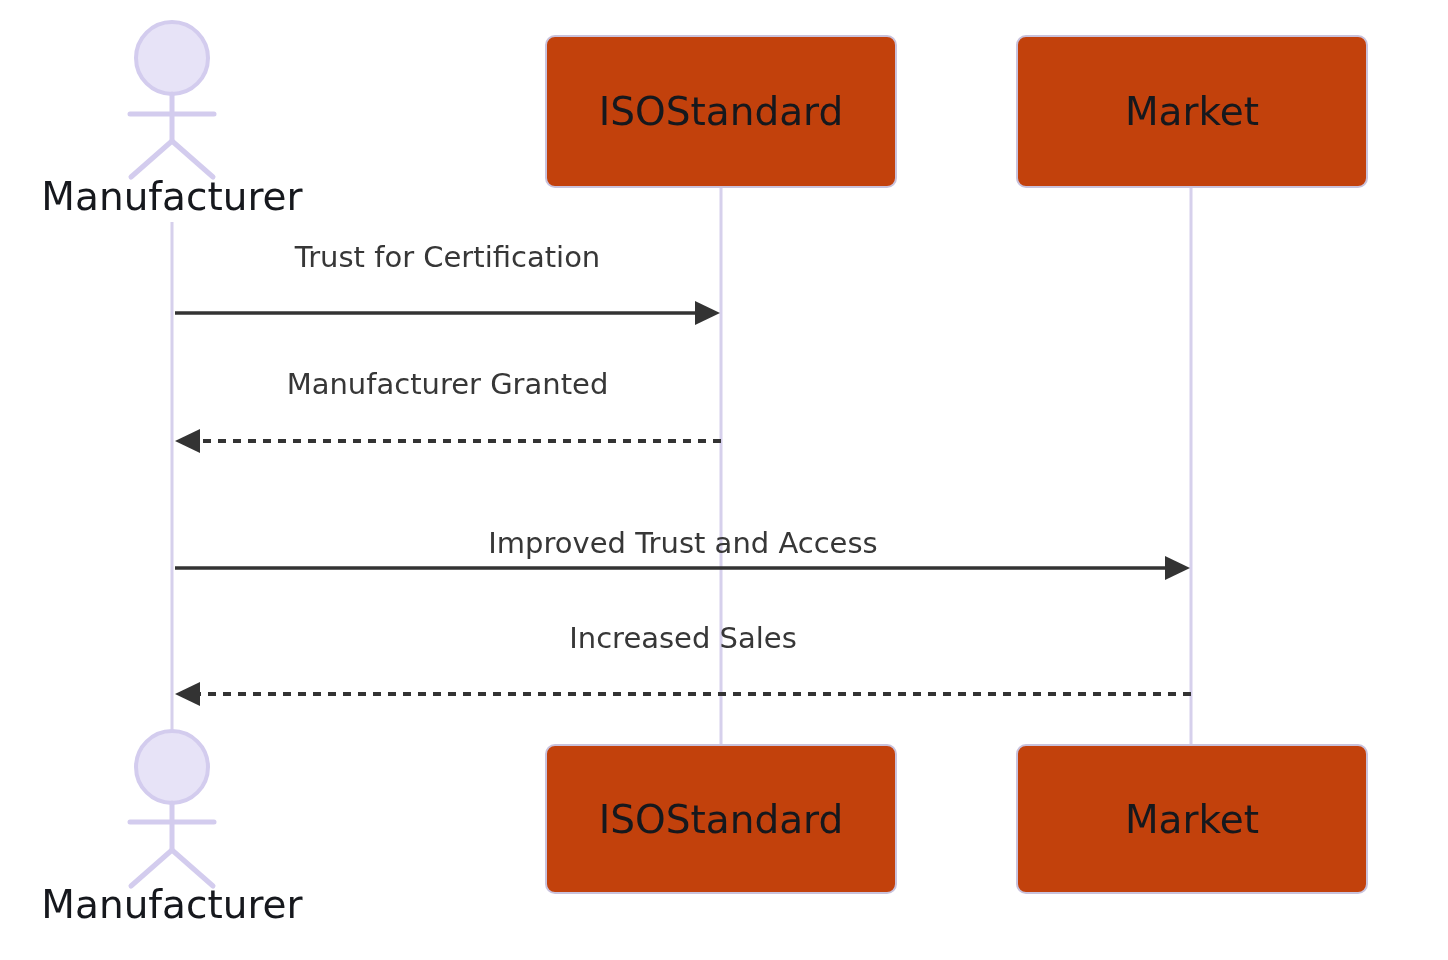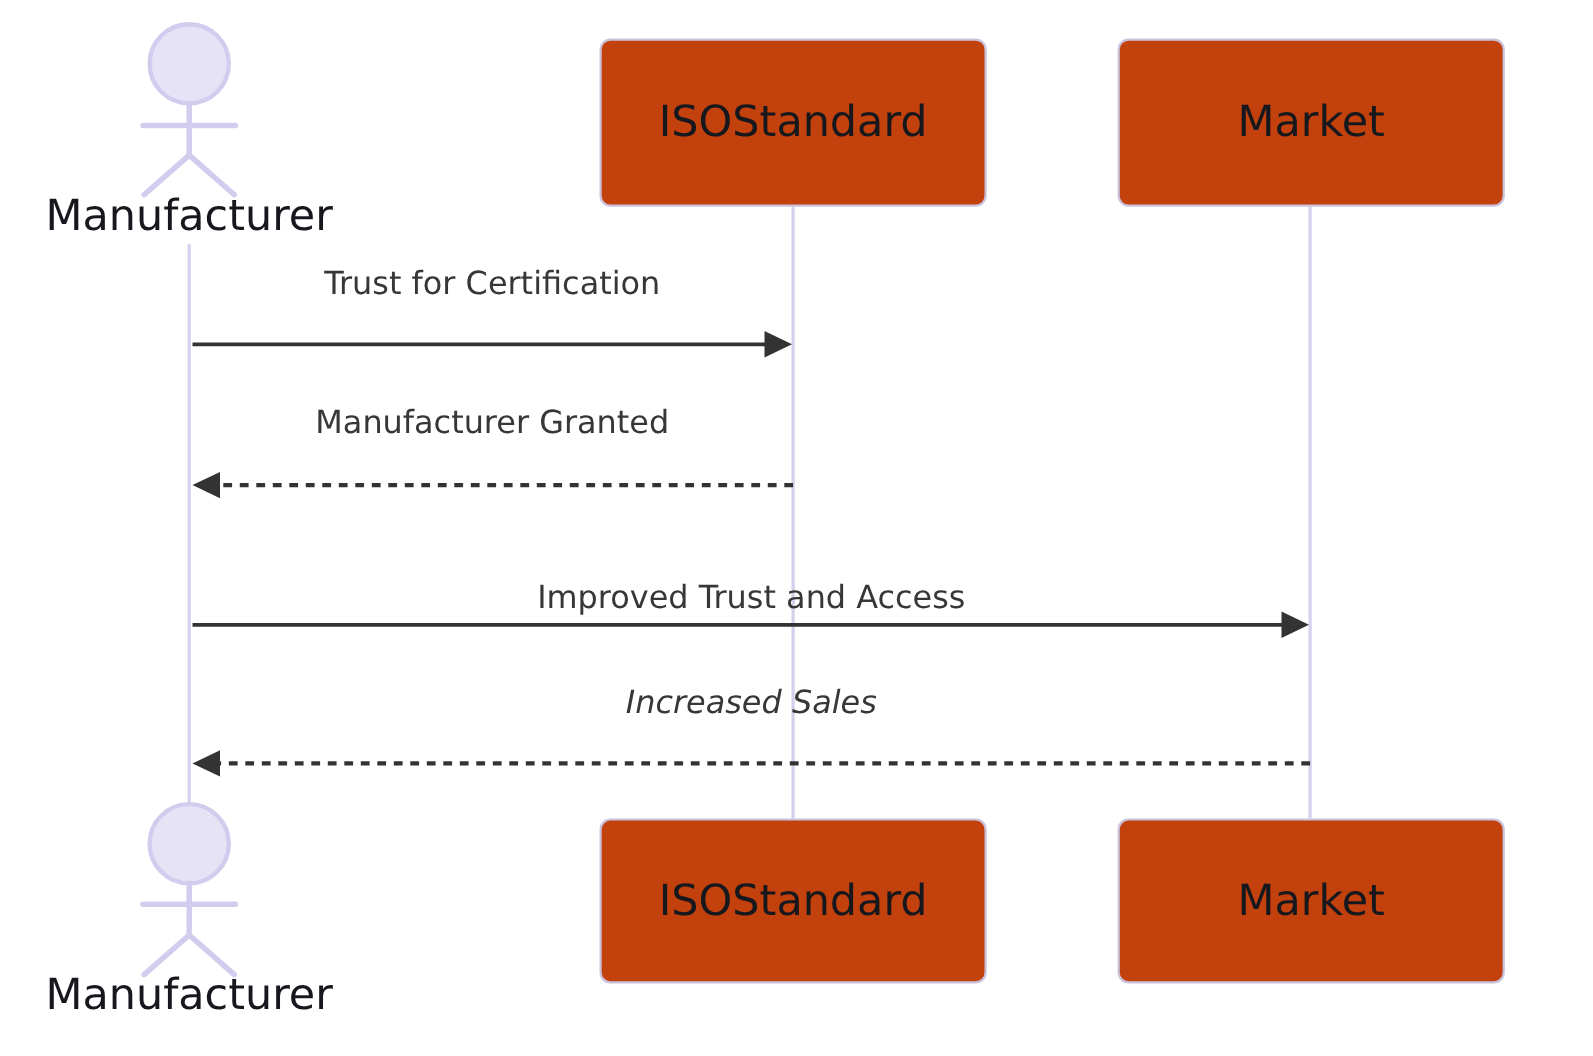--- a/index.html
+++ b/index.html
@@ -114,15 +114,15 @@
   <div class="pbox" style="left:1016px; top:744px; width:352px; height:150px;">
     <span>Market</span>
   </div>
 
   <div class="actor-label" style="left:22px; top:176px; width:300px; height:40px;">Manufacturer</div>
   <div class="actor-label" style="left:22px; top:884px; width:300px; height:40px;">Manufacturer</div>
 
   <div class="msg-label" style="left:175px; top:236px; width:545px; height:42px;">Trust for Certification</div>
   <div class="msg-label" style="left:175px; top:363px; width:545px; height:42px;">Manufacturer Granted</div>
   <div class="msg-label" style="left:175px; top:490px; width:1016px; height:42px;margin-top:32px;">Improved Trust and Access</div>
-  <div class="msg-label" style="left:175px; top:617px; width:1016px; height:42px;font-style:italic;">Increased Sales</div>
+  <div class="msg-label" style="left:175px; top:617px; width:1016px; height:42px;">Increased Sales</div>
 
 </div>
 
 </body></html>

